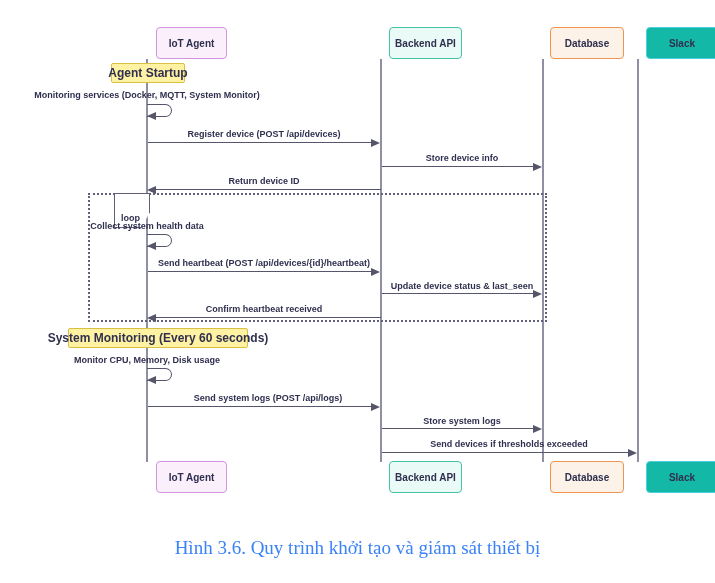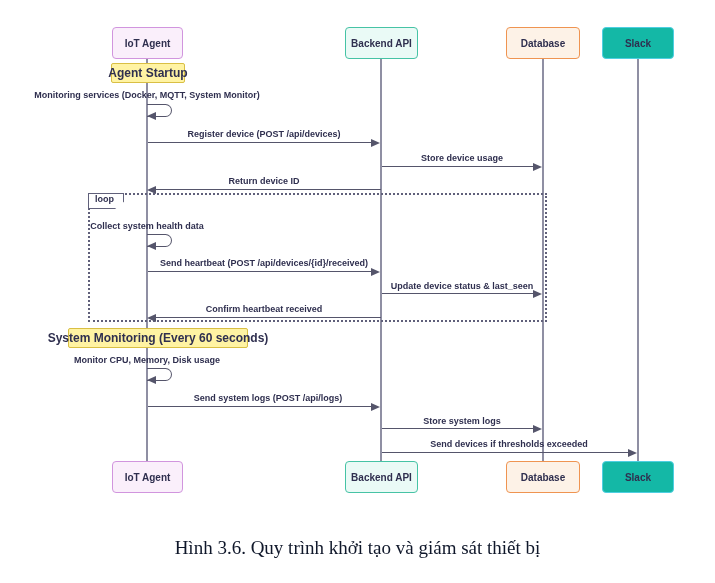--- a/index.html
+++ b/index.html
@@ -2,21 +2,21 @@
 <html><head>
 <meta charset="utf-8">
 <style>
   html,body { margin:0; padding:0; background:#ffffff; }
   .stage { position:relative; width:715px; height:583px; background:#ffffff;
            font-family:"Liberation Sans", sans-serif; overflow:hidden; }
 
   
   .actor { position:absolute; height:32px; border:1.4px solid; border-radius:4px;
            display:flex; align-items:center; justify-content:center;
-           font-size:10px; font-weight:700; color:#2f2f4f; box-sizing:border-box; }
+           font-size:10px; font-weight:700; color:#2f2f4f; box-sizing:border-box;margin-left:44px; }
   .a-pink   { background:#faeffb; border-color:#d195de; }
   .a-teal   { background:#eafaf6; border-color:#46c3a5; }
   .a-orange { background:#fdf2e7; border-color:#ef9451; }
   .a-cyan   { background:#14b8a6; border-color:#4ecfe1; }
 
   .lifeline { position:absolute; width:1.5px; background:#8f8fa3; }
 
   .note { position:absolute; background:#fff3a3; border:1.4px solid #d9bf44; border-radius:2px;
           display:flex; align-items:center; justify-content:center;
           font-size:12px; font-weight:700; color:#2f2f4f; box-sizing:border-box; white-space:nowrap; }
@@ -29,26 +29,26 @@
             border-bottom:4px solid transparent; border-left:9px solid #55556b; }
   .head-l { position:absolute; width:0; height:0; border-top:4px solid transparent;
             border-bottom:4px solid transparent; border-right:9px solid #55556b; }
 
   .selfloop { position:absolute; width:25px; height:13px; border:1.4px solid #55556b;
               border-left:none; border-top-right-radius:9px; border-bottom-right-radius:9px;
               box-sizing:border-box; }
 
   .loopbox  { position:absolute; border:2px dotted #60607a; box-sizing:border-box; }
   .looptab  { position:absolute; background:#ffffff; border:1px solid #60607a;
-              font-size:9px; font-weight:700; color:#2f2f4f; padding:0 9px 4px 6px;
-              clip-path:polygon(0 0,100% 0,100% 55%,75% 100%,0 100%); box-sizing:border-box; }
+              font-size:9px; font-weight:700; color:#2f2f4f; padding:19px 9px 4px 6px;
+              clip-path:polygon(0 0,100% 0,100% 55%,75% 100%,0 100%); box-sizing:border-box;margin-left:26px; }
   .loopcond { position:absolute; text-align:center; font-size:9px; font-weight:600; color:#2f2f4f; }
 
   .caption { position:absolute; left:0; right:0; text-align:center;
-             font-family:"Liberation Serif", serif; font-size:19px; color:#0f172a; }
+             font-family:"Liberation Serif", serif; font-size:19px; color:#3b82f6; }
 </style>
 </head>
 <body>
 
 <div class="stage">
 
   <div class="lifeline" style="left:146px; top:59px; height:403px;"></div>
   <div class="lifeline" style="left:380px; top:59px; height:403px;"></div>
   <div class="lifeline" style="left:542px; top:59px; height:403px;"></div>
   <div class="lifeline" style="left:637px; top:59px; height:403px;"></div>
@@ -61,36 +61,36 @@
   <div class="note" style="left:111px; top:63px; width:74px; height:20px;">Agent Startup</div>
 
   <div class="msg" style="left:147px; top:90px;">Monitoring services (Docker, MQTT, System Monitor)</div>
   <div class="selfloop" style="left:147px; top:104px;"></div>
   <div class="head-l" style="left:147px; top:112px;"></div>
 
   <div class="msg" style="left:264px; top:129px;">Register device (POST /api/devices)</div>
   <div class="line" style="left:148px; top:142px; width:225px;"></div>
   <div class="head-r" style="left:371px; top:139px;"></div>
 
-  <div class="msg" style="left:462px; top:153px;">Store device usage</div>
+  <div class="msg" style="left:462px; top:153px;">Store device info</div>
   <div class="line" style="left:382px; top:166px; width:152px;"></div>
   <div class="head-r" style="left:533px; top:163px;"></div>
 
   <div class="msg" style="left:264px; top:176px;">Return device ID</div>
   <div class="line" style="left:155px; top:189px; width:226px;"></div>
   <div class="head-l" style="left:147px; top:186px;"></div>
 
   <div class="loopbox" style="left:88px; top:193px; width:459px; height:129px;"></div>
   <div class="looptab" style="left:88px; top:193px;">loop</div>
 
   <div class="msg" style="left:147px; top:221px;">Collect system health data</div>
   <div class="selfloop" style="left:147px; top:234px;"></div>
   <div class="head-l" style="left:147px; top:242px;"></div>
 
-  <div class="msg" style="left:264px; top:258px;">Send heartbeat (POST /api/devices/{id}/received)</div>
+  <div class="msg" style="left:264px; top:258px;">Send heartbeat (POST /api/devices/{id}/heartbeat)</div>
   <div class="line" style="left:148px; top:271px; width:225px;"></div>
   <div class="head-r" style="left:371px; top:268px;"></div>
 
   <div class="msg" style="left:462px; top:281px;">Update device status &amp; last_seen</div>
   <div class="line" style="left:382px; top:293px; width:152px;"></div>
   <div class="head-r" style="left:533px; top:290px;"></div>
 
   <div class="msg" style="left:264px; top:304px;">Confirm heartbeat received</div>
   <div class="line" style="left:155px; top:317px; width:226px;"></div>
   <div class="head-l" style="left:147px; top:314px;"></div>

